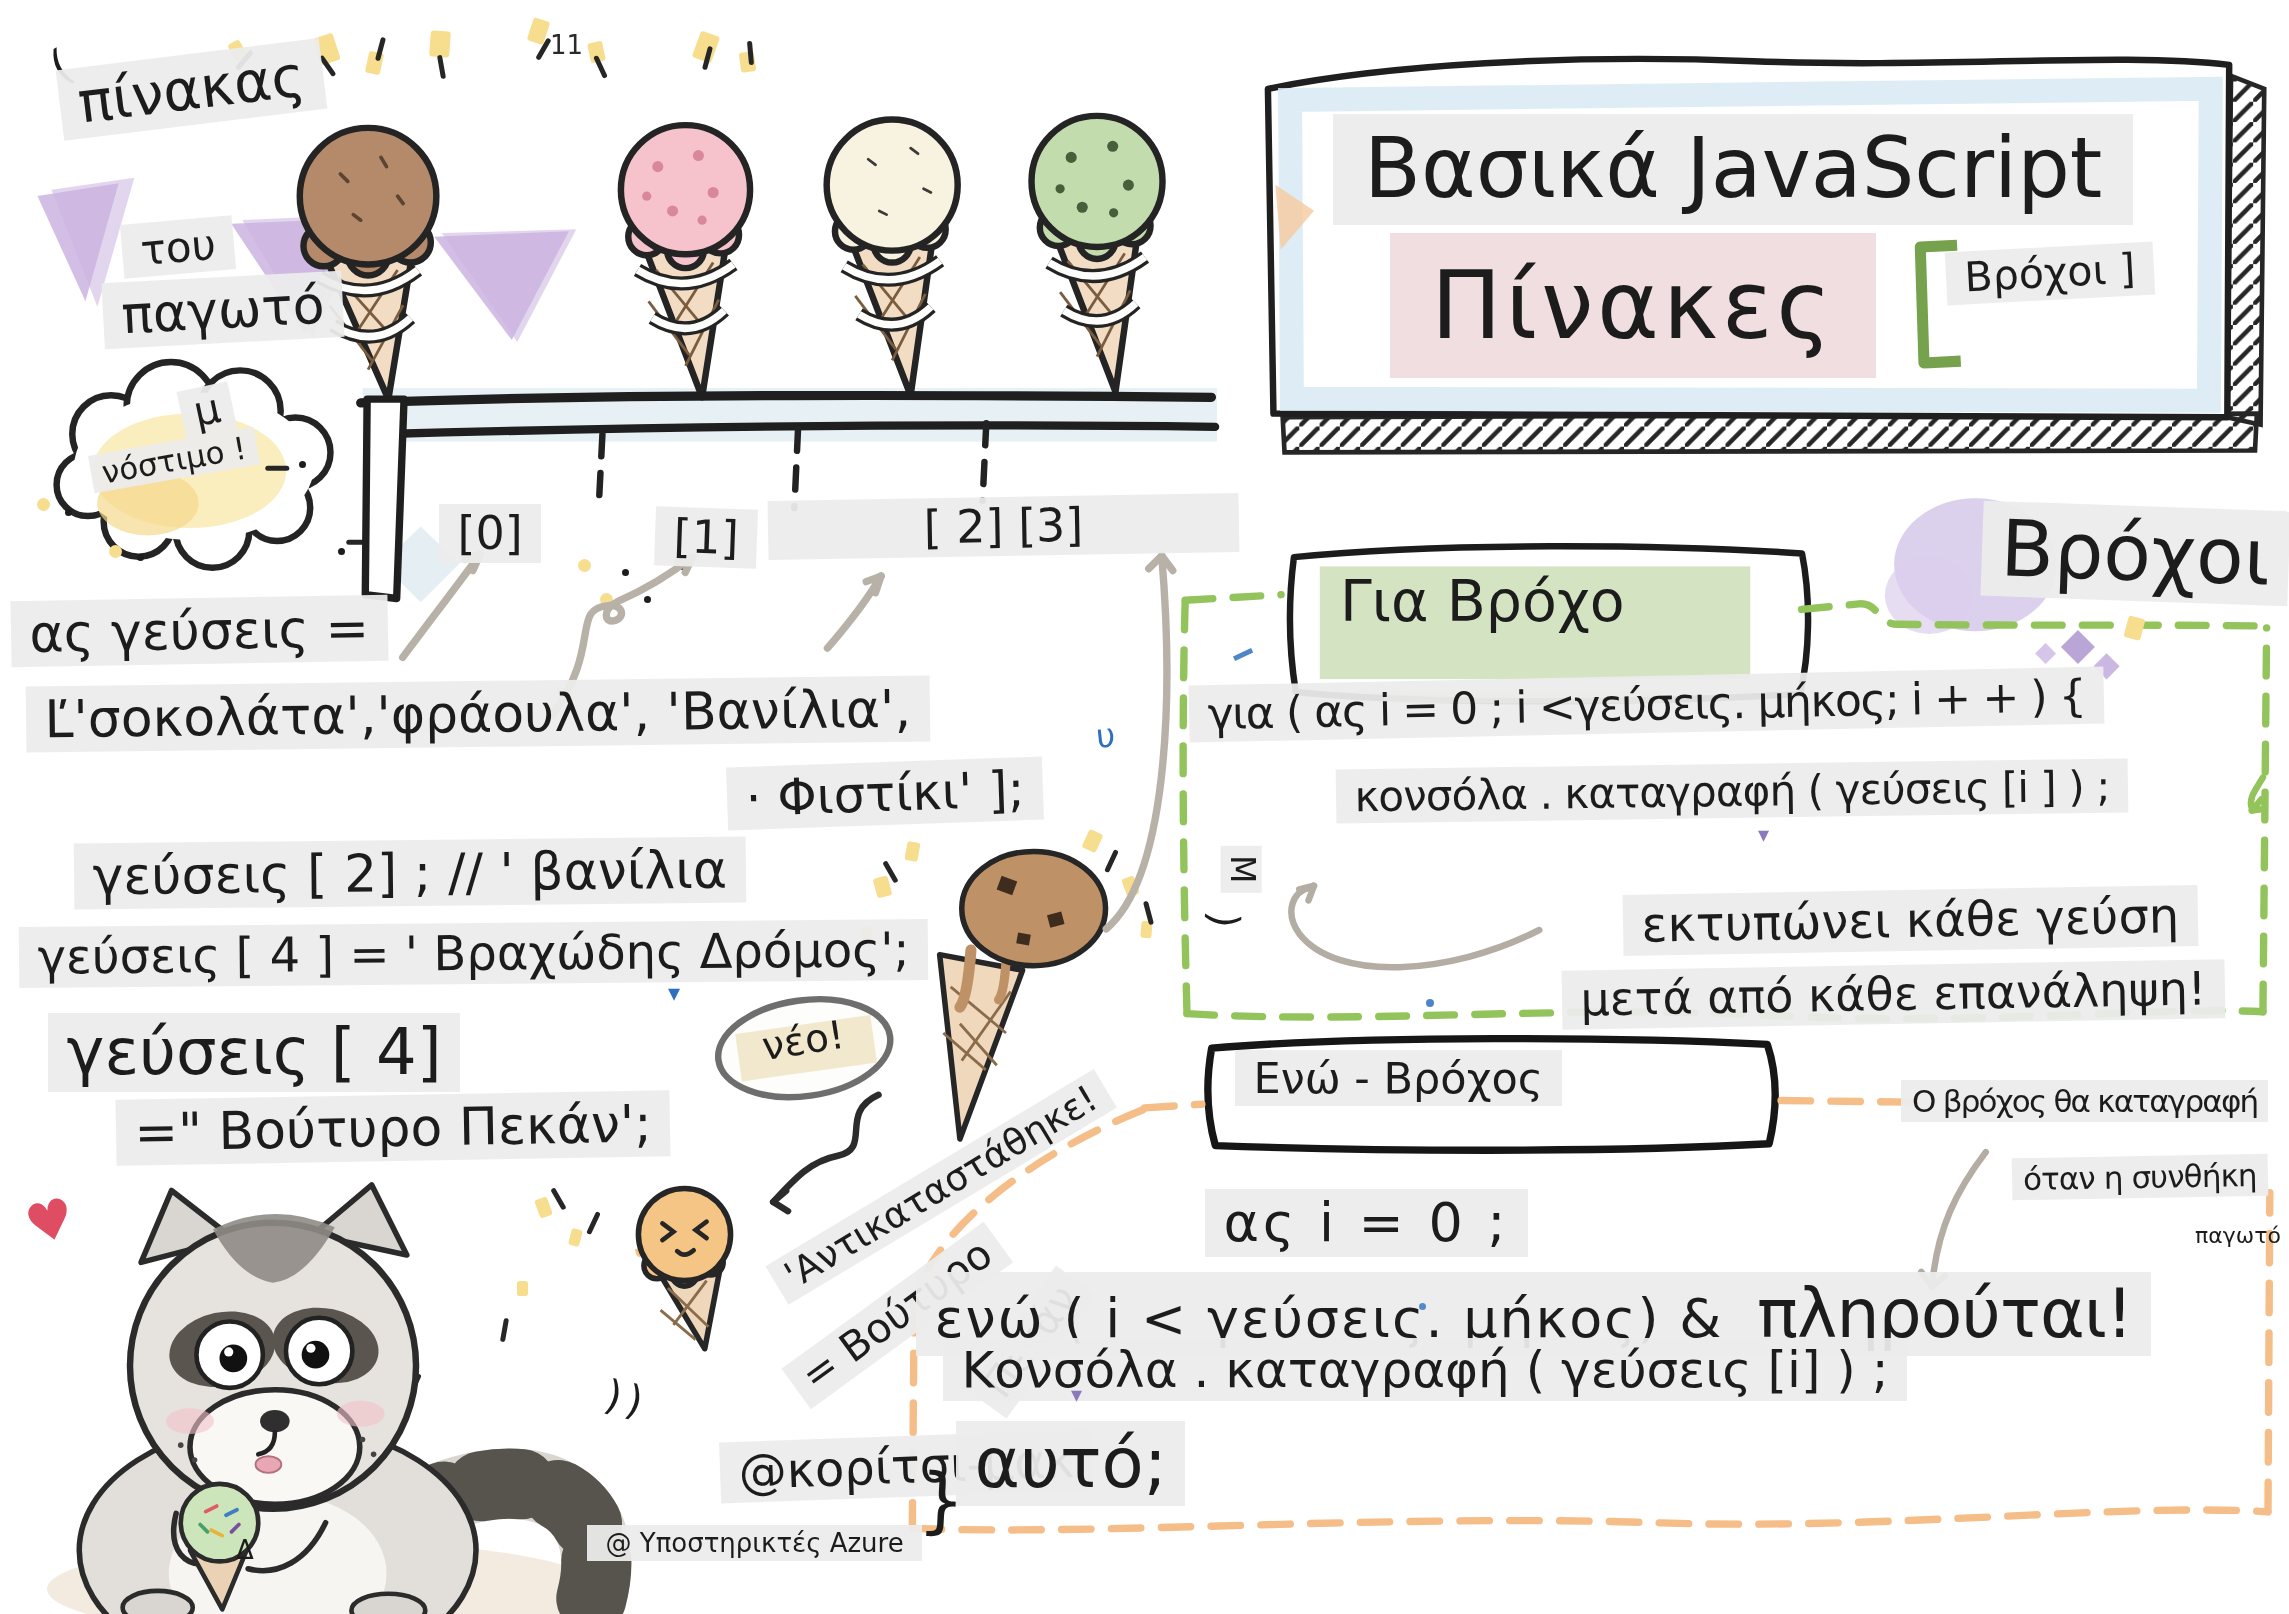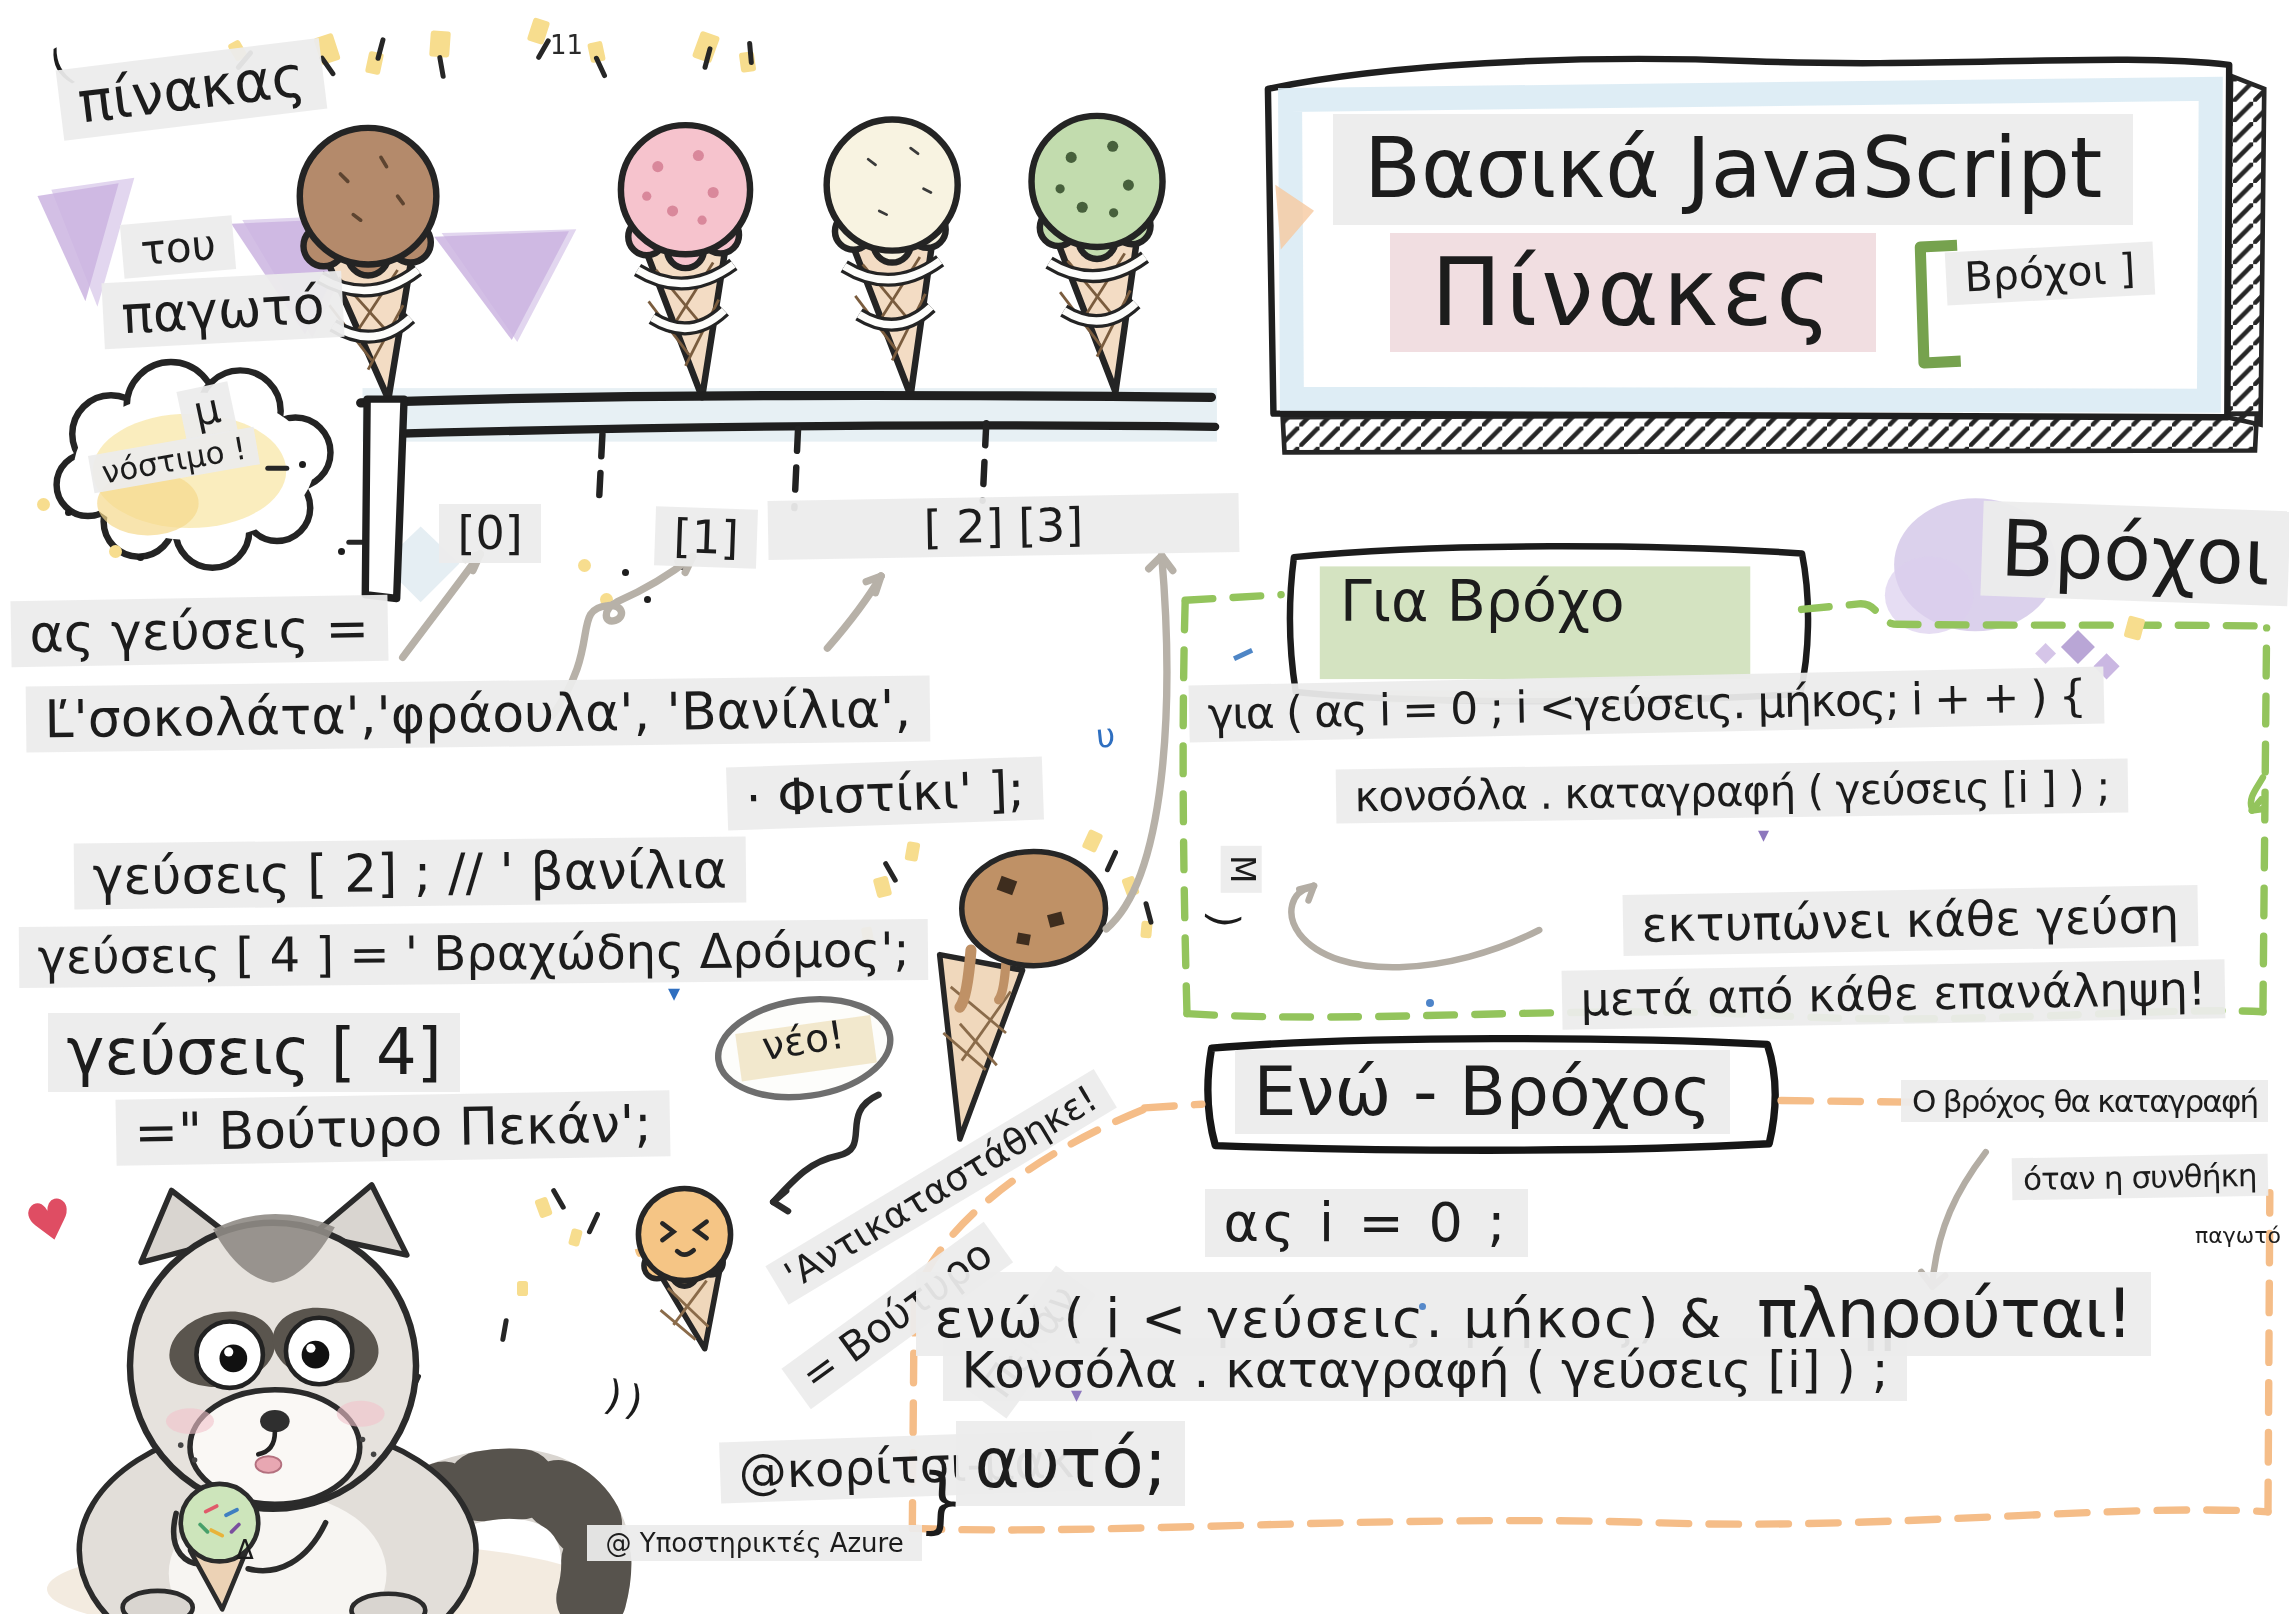--- a/index.html
+++ b/index.html
@@ -384,33 +384,33 @@
 <div class="chip tl" style="left:777px;top:1263px;font-size:37px;transform:rotate(-31deg);padding:1.8px 13px">'Αντικαταστάθηκε!</div>
 <div class="chip tl" style="left:796px;top:1364px;font-size:41px;transform:rotate(-36deg);padding:1.8px 13px">= Βούτυρο</div>
 <div class="chip tl" style="left:986px;top:1379px;font-size:41px;transform:rotate(-54deg);padding:1.8px 13px">Πεκάν</div>
 <span class="bare chip" style="left:605px;top:1377px;font-size:41px;transform:rotate(14deg);letter-spacing:5.5px">))</span>
 
 <div class="chip" style="left:720px;top:1436px;font-size:48px;transform:rotate(-2deg)">@κορίτσι-μακ</div>
 <div class="chip" style="left:587px;top:1525px;font-size:26px">@ Υποστηρικτές Azure</div>
 <span class="bare chip" style="left:236px;top:1536px;font-size:26px">Δ</span>
 
 <div class="chip" style="left:1333px;top:114px;font-size:83px;padding:9.2px 31px">Βασικά JavaScript</div>
-<div class="chip" style="left:1390px;top:233px;font-size:94px;background:#f1dee1;padding:7px 41px;letter-spacing:3.7px">Πίνακες</div>
+<div class="chip" style="left:1390px;top:233px;font-size:94px;background:#f1dee1;padding:20px 41px;letter-spacing:3.7px">Πίνακες</div>
 <div class="chip" style="left:1946px;top:247px;font-size:41px;transform:rotate(-3deg)">Βρόχοι ]</div>
 
 <div class="chip" style="left:1982px;top:506px;font-size:78px;transform:rotate(2deg)">Βρόχοι</div>
 <div class="bare chip" style="left:1340px;top:570px;font-size:57px">Για Βρόχο</div>
 <div class="chip" style="left:1189px;top:676px;font-size:44px;letter-spacing:-1.4px;transform:rotate(-1.2deg)">για ( ας i = 0 ; i &lt;γεύσεις. μήκος; i + + ) {</div>
 <div class="chip" style="left:1336px;top:764px;font-size:42px;letter-spacing:-0.9px;transform:rotate(-0.8deg)">κονσόλα . καταγραφή ( γεύσεις [i ] ) ;</div>
 <div class="chip" style="left:1218px;top:849px;font-size:33px;padding:1.8px 9.2px;transform:rotate(90deg)">Μ</div>
 <span class="bare chip" style="left:1215px;top:897px;font-size:41px;transform:rotate(95deg)">)</span>
 <div class="chip" style="left:1623px;top:890px;font-size:48px;transform:rotate(-1deg)">εκτυπώνει κάθε γεύση</div>
 <div class="chip" style="left:1562px;top:965px;font-size:46px;transform:rotate(-1deg)">μετά από κάθε επανάληψη!</div>
 
-<div class="chip" style="left:1235px;top:1050px;font-size:68px">Ενώ - Βρόχος</div>
+<div class="chip" style="left:1235px;top:1050px;font-size:43px">Ενώ - Βρόχος</div>
 <div class="chip" style="left:1901px;top:1080px;font-size:31px;letter-spacing:-1.8px;padding:3.7px 11px">Ο βρόχος θα καταγραφή</div>
 <div class="chip" style="left:2012px;top:1156px;font-size:31px;letter-spacing:-0.9px;padding:3.7px 11px;transform:rotate(-1deg)">όταν η συνθήκη</div>
 <div class="bare chip" style="left:2195px;top:1224px;font-size:22px">παγωτό</div>
 <div class="chip" style="left:1205px;top:1189px;font-size:54px;letter-spacing:3.7px">ας i = 0 ;</div>
 <div class="chip" style="left:916px;top:1272px;font-size:54px;letter-spacing:1.8px">
   <span>ενώ ( i &lt; γεύσεις. μήκος) &amp;</span>
   <span style="font-size:68px;letter-spacing:-0.9px;margin-left:14.8px">πληρούται!</span>
 </div>
 <div class="chip" style="left:943px;top:1338px;font-size:50px">Κονσόλα . καταγραφή ( γεύσεις [i] ) ;</div>
 <div class="chip" style="left:956px;top:1421px;font-size:69px">αυτό;</div>

